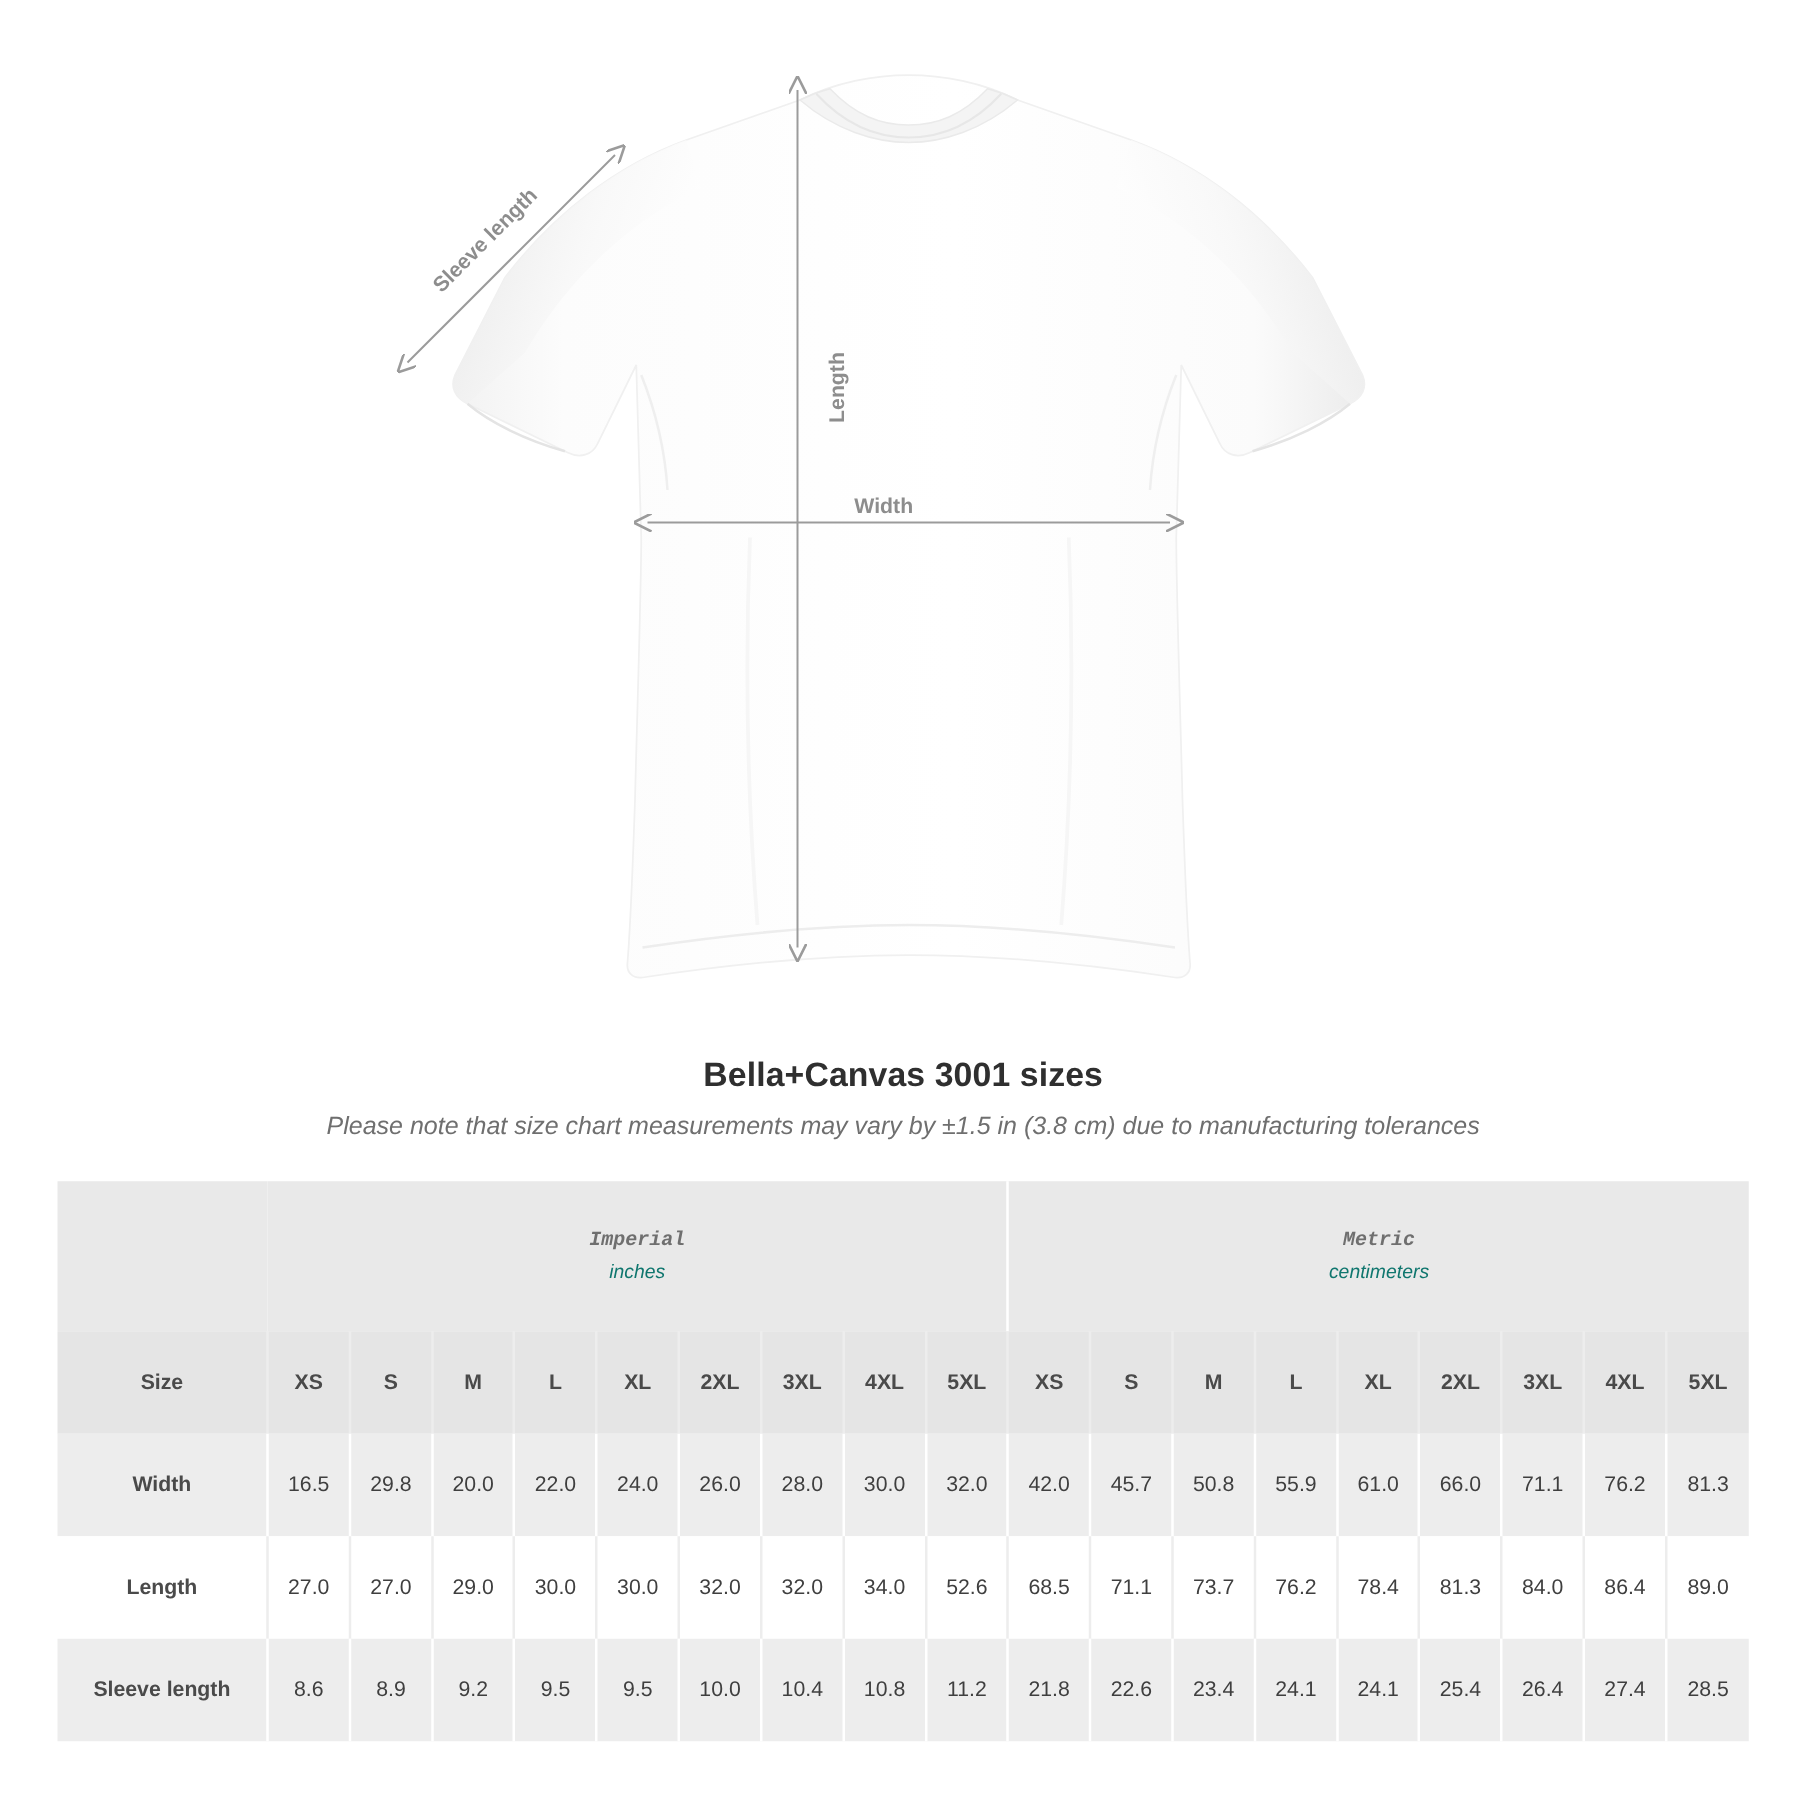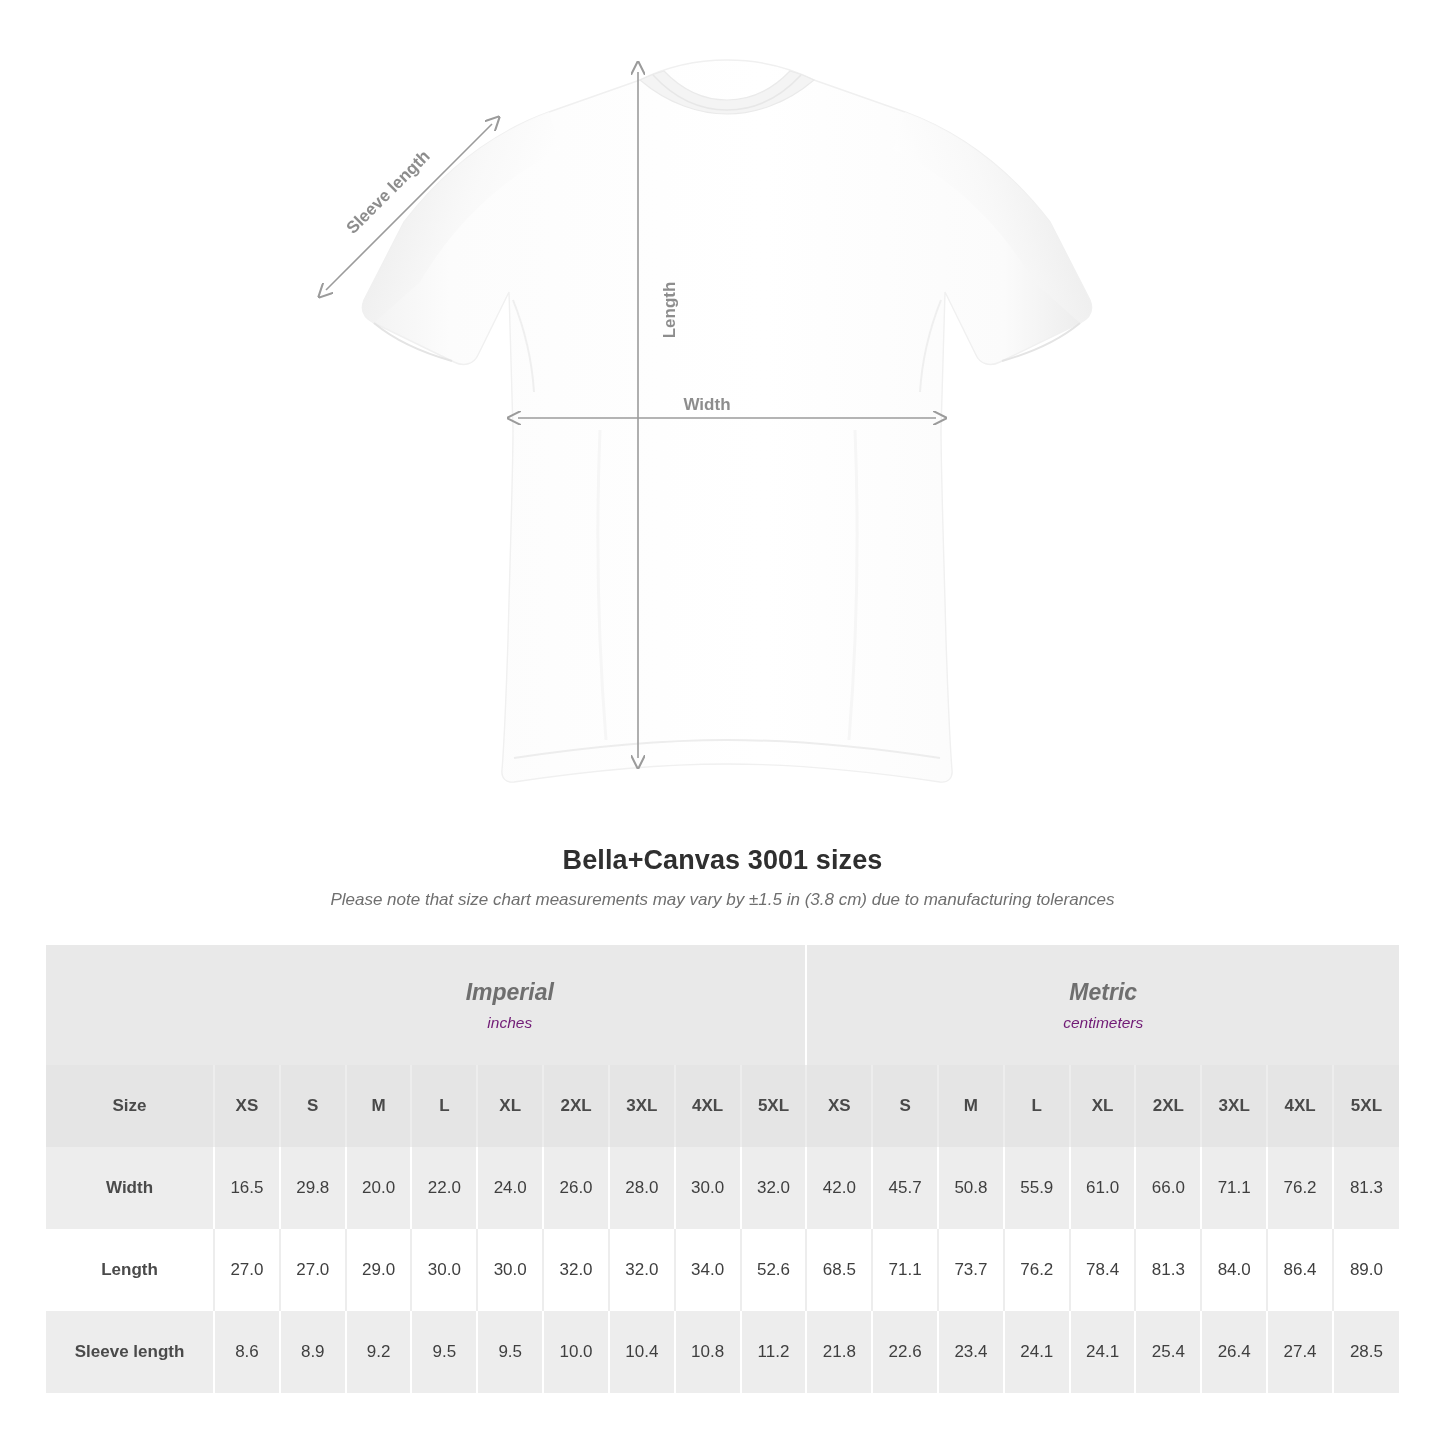--- a/index.html
+++ b/index.html
@@ -37,21 +37,21 @@
     text-align: center;
   }
   #chart-title {
     font-size: 27px;
     font-weight: bold;
     color: #2f2f2f;
     letter-spacing: 0.1px;
   }
   #chart-note {
     margin-top: 14px;
-    font-size: 17px;
+    font-size: 20px;
     font-style: italic;
     color: #6f6f6f;
   }
 
   
   #size-table {
     position: absolute;
     top: 945px;
     left: 46px;
     width: 1353px;
@@ -64,30 +64,31 @@
   }
   .unit-head {
     height: 120px;
     background: #e9e9e9;
     text-align: center;
     vertical-align: middle;
     border-right: 2px solid #ffffff;
   }
   .unit-head:last-child { border-right: none; }
   .unit-title {
-    font-size: 23px;
+    font-size: 16px;
     font-style: italic;
     font-weight: bold;
     color: #6f6f6f;
+    font-family: Liberation Mono, monospace;
   }
   .unit-sub {
     margin-top: 8px;
     font-size: 15.5px;
     font-style: italic;
-    color: #701a75;
+    color: #0f766e;
   }
 
   .row-label {
     width: 168px;
     text-align: center;
     font-size: 17px;
     font-weight: bold;
     color: #4a4a4a;
   }
   .hdr-row td {

